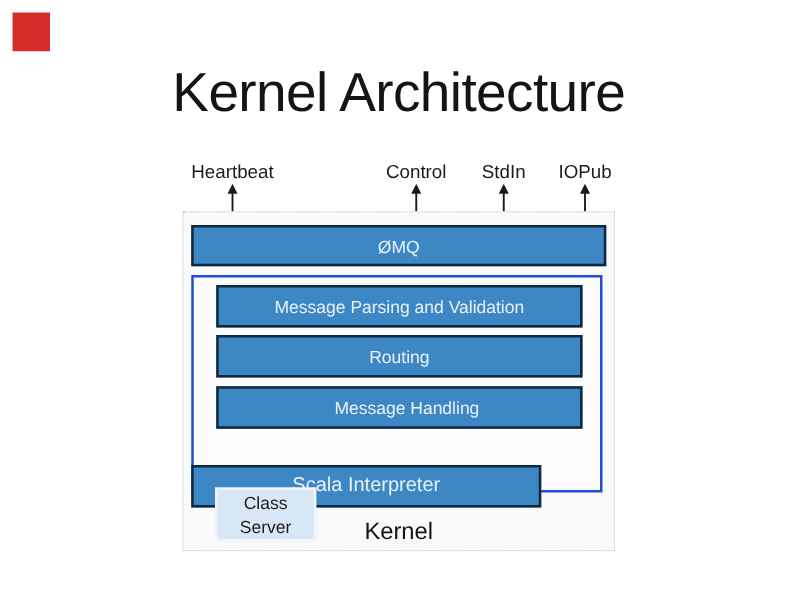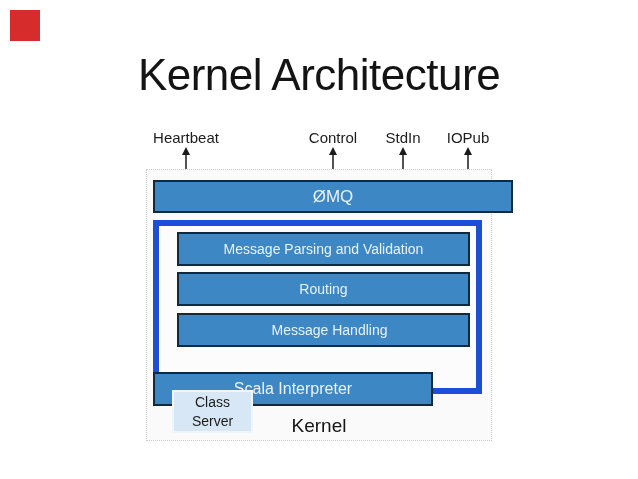--- a/index.html
+++ b/index.html
@@ -66,29 +66,29 @@
   .bar {
     position: absolute;
     background: var(--bar-blue, #3d87c4);
     border: 2px solid var(--bar-border, #10293f);
     box-sizing: border-box;
     display: flex;
     align-items: center;
     justify-content: center;
     color: var(--bar-text, #eaf2fa);
   }
-  .zmq   { left: 6px;  top: 10px;  width: 360px; height: 33px; font-size: 17px; }
+  .zmq   { left: 6px;  top: 10px;  width: 332px; height: 33px; font-size: 14px; }
   .scala { left: 6px;  top: 202px; width: 280px; height: 34px; font-size: 16px; }
 
   .akka-box {
     position: absolute;
     left: 6px; top: 50px;
     width: 329px; height: 174px;
     background: #fcfcfc;
-    border: 6px solid #1d4ed8;
+    border: 2px solid #1d4ed8;
     box-sizing: border-box;
   }
   .layer { left: 18px; width: 293px; height: 34px; font-size: 14px; }
   .l0 { top: 6px; }
   .l1 { top: 46px; }
   .l2 { top: 87px; padding-left: 12px; }
   .akka-label {
     position: absolute;
     left: 0; bottom: 2px;
     width: 100%;

